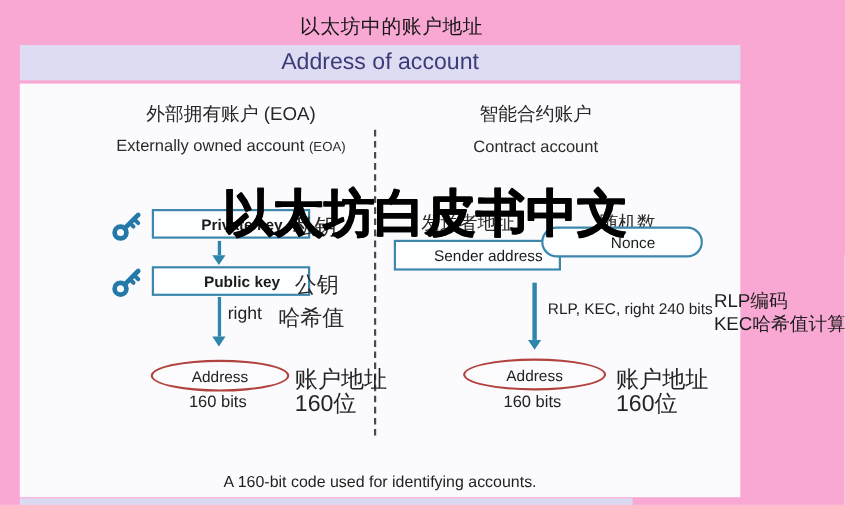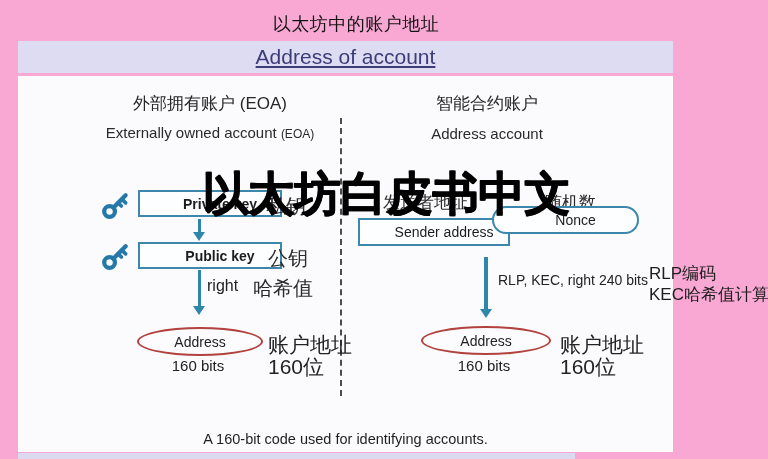--- a/index.html
+++ b/index.html
@@ -8,21 +8,21 @@
     font-family:"Liberation Sans","DejaVu Sans",sans-serif;
     color:#1e1e1e;overflow:hidden;
   }
   .abs{position:absolute;}
   .main-tint{left:18px;top:76px;width:655px;height:376px;background:#fbfbfe;}
   .page-title{left:0;top:12px;width:712px;text-align:center;font-size:18px;color:#141414;letter-spacing:.5px;}
   .banner{
     left:18px;top:41px;width:655px;height:32px;
     background:var(--banner-bg,#dedcf2);
     display:flex;align-items:center;justify-content:center;
-    font-size:21px;color:var(--banner-text,#3c3c78);text-decoration:underline;
+    font-size:21px;color:var(--banner-text,#3c3c78);
   }
   .divider{left:340px;top:118px;height:278px;width:0;border-left:2px dashed #4b4b4b;}
   .col-title-cn{font-size:17px;color:#262626;text-align:center;}
   .col-title-en{font-size:15px;color:#2a2a2a;text-align:center;}
   .col-title-en .suffix{font-size:12px;}
   .flow-box{
     border:2px solid var(--box-border,#3d87ad);background:#fdfeff;
     display:flex;align-items:center;justify-content:center;
     font-size:14px;color:#1c1c1c;padding-left:20px;
   }
@@ -66,21 +66,21 @@
 
   <div class="abs divider"></div>
 
   <div class="abs col-title-cn" style="left:60px;top:92px;width:300px;">外部拥有账户 (EOA)</div>
   <div class="abs col-title-en" style="left:60px;top:124px;width:300px;">
     <span>Externally owned account</span>
     <span class="suffix">(EOA)</span>
   </div>
 
   <div class="abs col-title-cn" style="left:362px;top:92px;width:250px;">智能合约账户</div>
-  <div class="abs col-title-en" style="left:362px;top:125px;width:250px;">Address account</div>
+  <div class="abs col-title-en" style="left:362px;top:125px;width:250px;">Contract account</div>
 
   <span class="abs key-icon" style="left:101px;top:190px;">
     <svg viewBox="0 0 28 28" width="30" height="30">
       <circle cx="8" cy="20" r="5" fill="none" stroke="#2579a9" stroke-width="4"></circle>
       <path d="M11.5 16.5 L23 5" stroke="#2579a9" stroke-width="4" stroke-linecap="round" fill="none"></path>
       <path d="M19.5 8.5 L23 12" stroke="#2579a9" stroke-width="3.4" stroke-linecap="round" fill="none"></path>
       <path d="M16 12 L19 15" stroke="#2579a9" stroke-width="3.4" stroke-linecap="round" fill="none"></path>
     </svg>
   </span>
   <div class="abs flow-box bold-label" style="left:138px;top:190px;width:120px;height:23px;">Private key</div>

